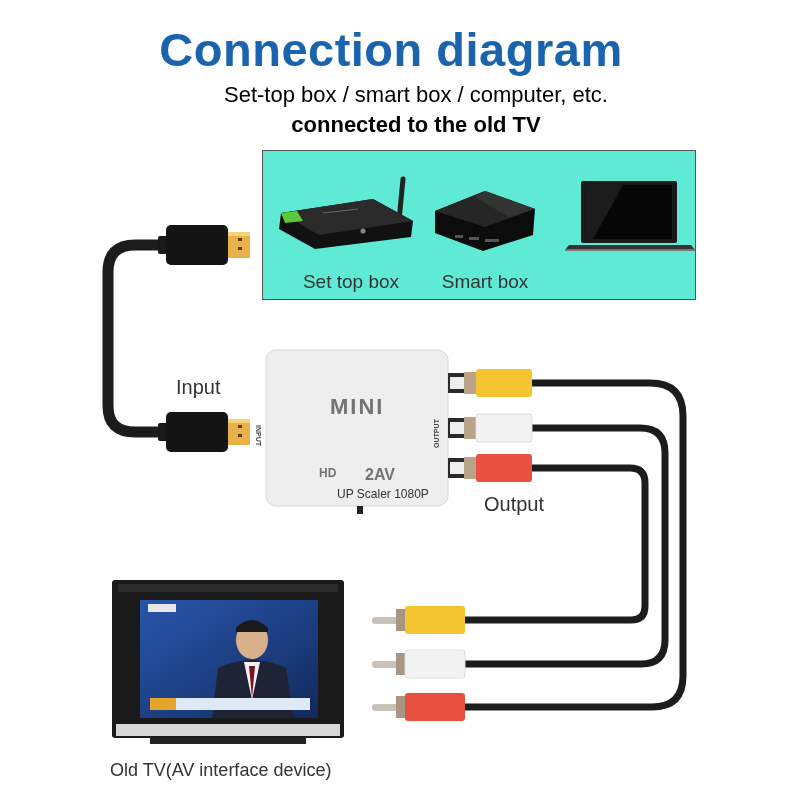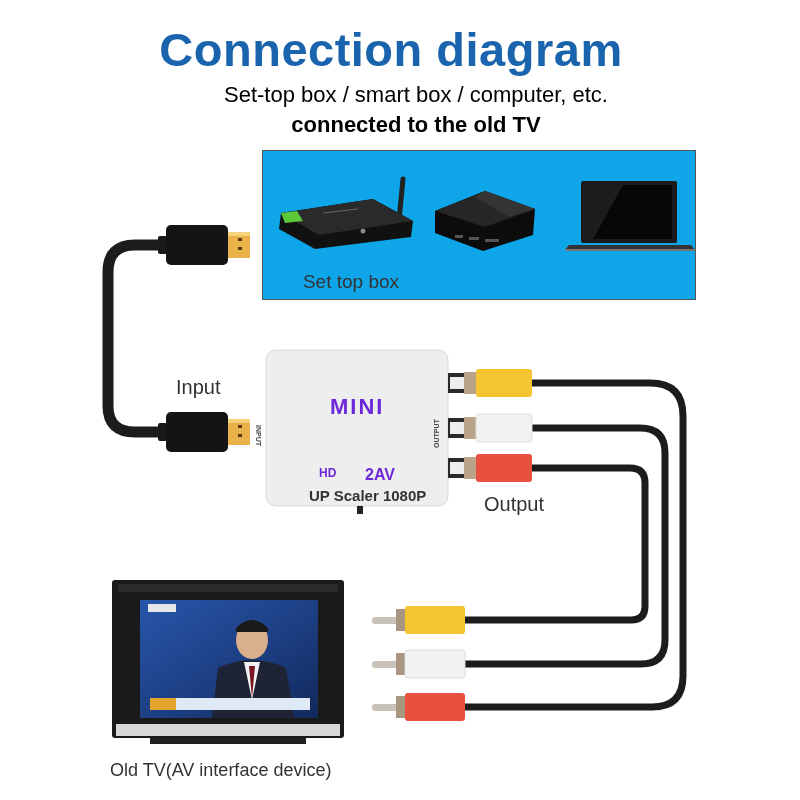--- a/index.html
+++ b/index.html
@@ -1,25 +1,25 @@
 <!DOCTYPE html>
 <html><head>
   <meta charset="utf-8">
   <style>
     html, body { margin: 0; padding: 0; background: #ffffff; }
     body { width: 800px; height: 800px; position: relative; overflow: hidden; font-family: "Liberation Sans", sans-serif; }
     .title { position: absolute; left: 0; top: 22px; width: 782px; text-align: center; font-size: 47px; font-weight: bold; color: #1a64ae; letter-spacing: 0.5px; }
     .subtitle { position: absolute; left: 16px; width: 800px; text-align: center; font-size: 22px; color: #000000; }
     .sub1 { top: 82px; }
     .sub2 { top: 112px; font-weight: bold; }
-    .source-box { position: absolute; left: 262px; top: 150px; width: 434px; height: 150px; border: 1.5px solid #555; box-sizing: border-box; background: #0ea5e9; }
+    .source-box { position: absolute; left: 262px; top: 150px; width: 434px; height: 150px; border: 1.5px solid #555; box-sizing: border-box; background: #5eead4; }
     .dev-label { position: absolute; font-size: 19px; color: #333; text-align: center; width: 140px; top: 120px; }
     .label { position: absolute; font-size: 20px; color: #333; }
     svg.scene { position: absolute; left: 0; top: 0; }
-    .conv-text { position: absolute; color: #6d28d9; font-weight: bold; }
+    .conv-text { position: absolute; color: #737373; font-weight: bold; }
   </style>
 </head>
 <body>
 
 <div class="title">Connection diagram</div>
 <div class="subtitle sub1">Set-top box / smart box / computer, etc.</div>
 <div class="subtitle sub2">connected to the old TV</div>
 
 <div class="source-box">
   <svg width="434" height="150" style="position:absolute;left:0;top:0;">
@@ -44,20 +44,21 @@
 
     <g>
       <rect x="318" y="30" width="96" height="62" rx="2" fill="#1a1a1a"></rect>
       <rect x="323" y="34" width="86" height="54" fill="#060606"></rect>
       <polygon points="323,34 360,34 330,88 323,88" fill="#2c2c2c" opacity="0.6"></polygon>
       <polygon points="306,94 428,94 432,99 302,99" fill="#333"></polygon>
       <rect x="302" y="98" width="130" height="2" fill="#777"></rect>
     </g>
   </svg>
   <div class="dev-label" style="left:18px;">Set top box</div>
+  <div class="dev-label" style="left:152px;">Smart box</div>
 </div>
 
 <svg class="scene" width="800" height="800">
 
   <path d="M162,245 L135,245 Q108,245 108,272 L108,406 Q108,432 135,432 L162,432" fill="none" stroke="#1c1c1c" stroke-width="11" stroke-linecap="round"></path>
 
   <g>
     <rect x="158" y="236" width="10" height="18" rx="2" fill="#1a1a1a"></rect>
     <rect x="166" y="225" width="62" height="40" rx="5" fill="#141414"></rect>
     <rect x="228" y="232" width="22" height="26" fill="#e8b14a"></rect>
@@ -141,19 +142,19 @@
     <linearGradient id="tvgrad" x1="0" y1="0" x2="1" y2="1">
       <stop offset="0" stop-color="#2c5fb8" stop-opacity="0.7"></stop>
       <stop offset="1" stop-color="#0e2350" stop-opacity="0.8"></stop>
     </linearGradient>
   </defs>
 </svg>
 
 <div class="conv-text" style="left:330px;top:394px;font-size:22px;letter-spacing:2px;">MINI</div>
 <div class="conv-text" style="left:319px;top:466px;font-size:12px;">HD</div>
 <div class="conv-text" style="left:365px;top:466px;font-size:16px;">2AV</div>
-<div class="conv-text" style="left:309px;top:487px;font-size:15px;font-weight:bold;color:#333;">UP Scaler 1080P</div>
+<div class="conv-text" style="left:337px;top:487px;font-size:12px;font-weight:normal;color:#333;">UP Scaler 1080P</div>
 <div class="conv-text" style="left:262px;top:425px;font-size:7px;transform:rotate(90deg);transform-origin:left top;color:#444;">INPUT</div>
 <div class="conv-text" style="left:433px;top:448px;font-size:7px;transform:rotate(-90deg);transform-origin:left top;color:#444;">OUTPUT</div>
 
 <div class="label" style="left:176px;top:376px;">Input</div>
 <div class="label" style="left:484px;top:493px;">Output</div>
 <div class="label" style="left:110px;top:760px;font-size:18px;">Old TV(AV interface device)</div>
 
 </body></html>

